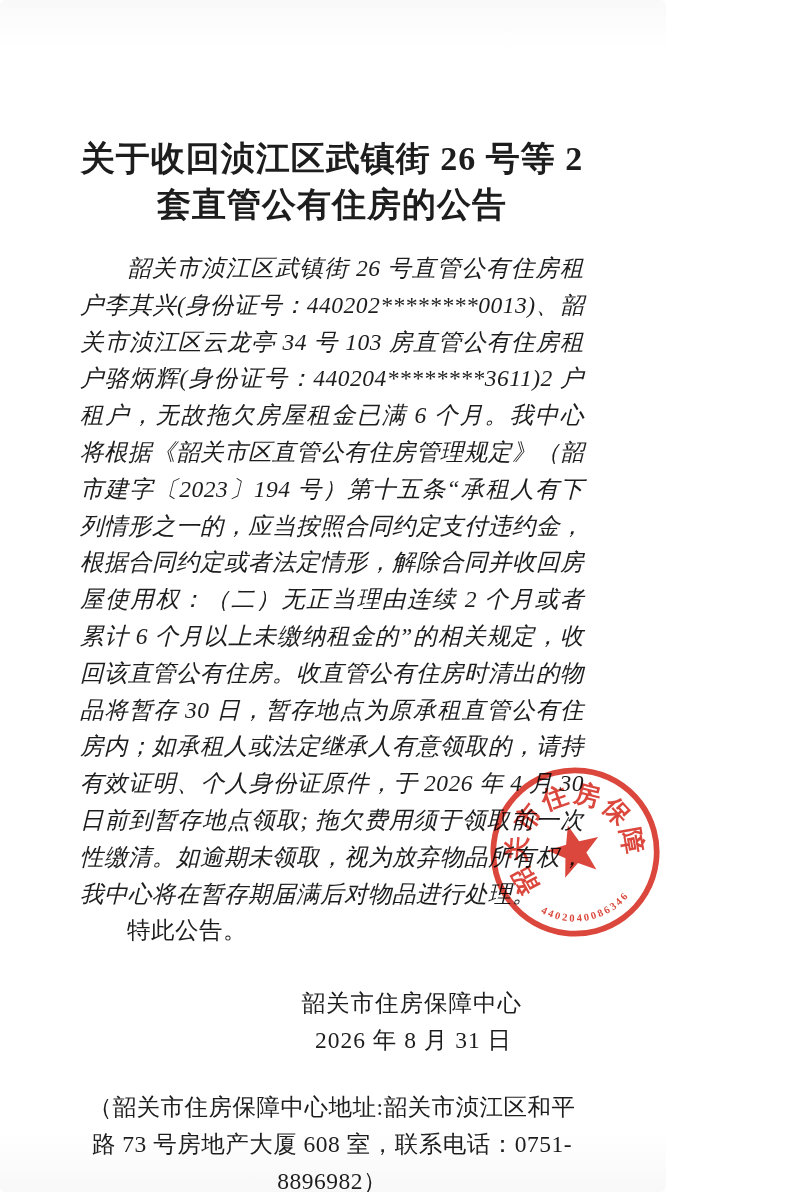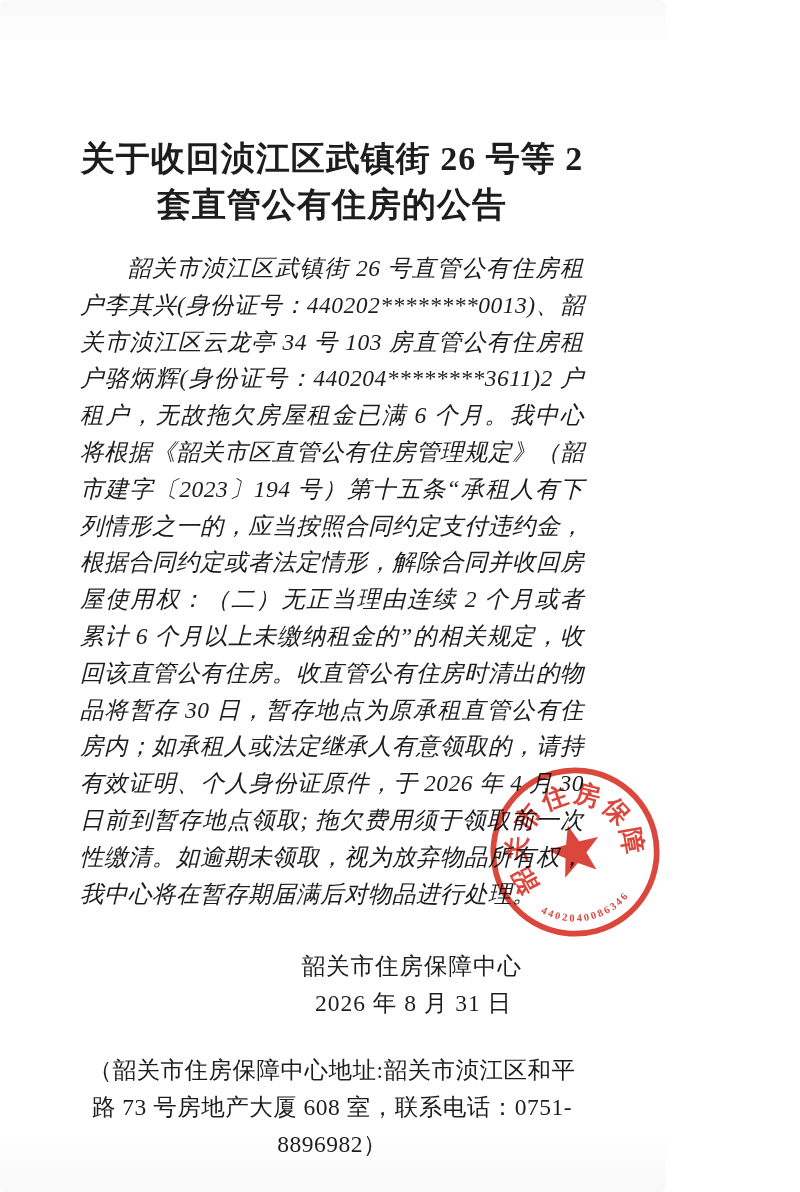--- a/index.html
+++ b/index.html
@@ -77,20 +77,21 @@
 </head>
 <body>
 
 <div class="page">
   <div class="content">
 
     <h1 class="doc-title">关于收回浈江区武镇街 26 号等 2 套直管公有住房的公告</h1>
 
     <p class="doc-paragraph">韶关市浈江区武镇街 26 号直管公有住房租户李其兴(身份证号：440202********0013)、韶关市浈江区云龙亭 34 号 103 房直管公有住房租户骆炳辉(身份证号：440204********3611)2 户租户，无故拖欠房屋租金已满 6 个月。我中心将根据《韶关市区直管公有住房管理规定》（韶市建字〔2023〕194 号）第十五条“承租人有下列情形之一的，应当按照合同约定支付违约金，根据合同约定或者法定情形，解除合同并收回房屋使用权：（二）无正当理由连续 2 个月或者累计 6 个月以上未缴纳租金的”的相关规定，收回该直管公有住房。收直管公有住房时清出的物品将暂存 30 日，暂存地点为原承租直管公有住房内；如承租人或法定继承人有意领取的，请持有效证明、个人身份证原件，于 2026 年 4 月 30 日前到暂存地点领取; 拖欠费用须于领取前一次性缴清。如逾期未领取，视为放弃物品所有权，我中心将在暂存期届满后对物品进行处理。</p>
 
+    <p class="closing-line">特此公告。</p>
 
     <div class="signature">
       <div class="sig-org">韶关市住房保障中心</div>
       <div class="sig-date">2026 年 8 月 31 日</div>
     </div>
 
     <div class="footer-note">（韶关市住房保障中心地址:韶关市浈江区和平路 73 号房地产大厦 608 室，联系电话：0751-8896982）</div>
   </div>
 
   <svg class="seal" viewBox="0 0 200 200" xmlns="http://www.w3.org/2000/svg">

